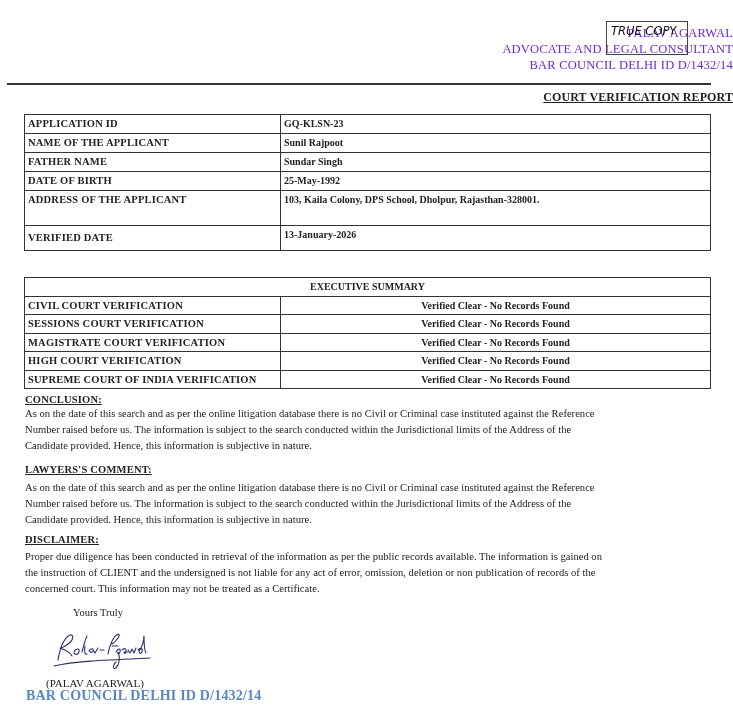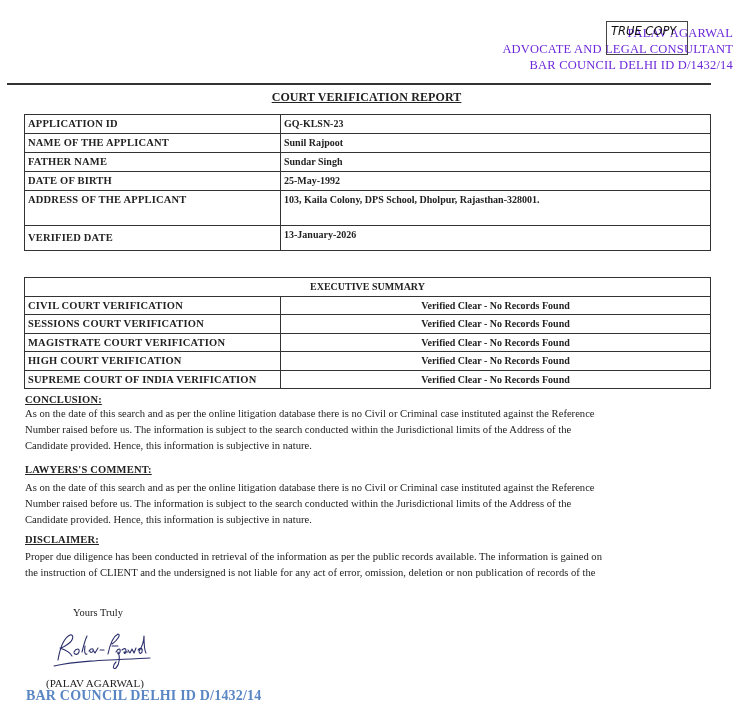--- a/index.html
+++ b/index.html
@@ -4,21 +4,21 @@
   <style>
     html, body { margin: 0; padding: 0; background: #ffffff; }
     body { width: 733px; height: 713px; position: relative; overflow: hidden;
            font-family: "Liberation Serif", "DejaVu Serif", serif; color: #1a1a1a; }
     .abs { position: absolute; }
     .hdr { left: 0; width: 733px; text-align: right; font-size: 12.5px; letter-spacing: 0.2px; color: #6d28d9; }
     .truecopy { left: 606px; top: 21px; width: 82px; height: 34px; border: 1.5px solid #444;
                 font-family: "DejaVu Sans", "Liberation Sans", sans-serif; font-style: italic;
                 font-size: 11.5px; line-height: 18px; padding-left: 4px; box-sizing: border-box; color: #111; }
     .rule { left: 7px; top: 83px; width: 704px; height: 0; border-top: 2px solid #333; }
-    .title { left: 0; width: 733px; top: 90px; text-align: center; font-size: 12px; font-weight: bold;
+    .title { left: 0; width: 733px; top: 90px; text-align: right; font-size: 12px; font-weight: bold;
              text-decoration: underline; color: #222; letter-spacing: 0.1px; }
     table { border-collapse: collapse; position: absolute; left: 24px; width: 687px; font-size: 10px; }
     td { border: 1.5px solid #333; padding: 0 0 0 3px; vertical-align: top; font-weight: bold; color: #222; }
     td.lab { width: 252px; font-size: 10.5px; letter-spacing: 0.2px; }
     .t1 td { height: 18px; line-height: 18px; }
     .t1 tr.addr td { height: 34px; }
     .t1 tr.vd td.lab { line-height: 24px; }
     .t2 { top: 277px; padding-left: 10px; }
     .t2 td { height: 17.5px; line-height: 17.5px; }
     .t2 td.center { text-align: center; padding: 0; }
@@ -111,20 +111,21 @@
 <div class="abs sec-p" style="top:480px;">
   <div>As on the date of this search and as per the online litigation database there is no Civil or Criminal case instituted against the Reference</div>
   <div>Number raised before us. The information is subject to the search conducted within the Jurisdictional limits of the Address of the</div>
   <div>Candidate provided. Hence, this information is subjective in nature.</div>
 </div>
 
 <div class="abs sec-h" style="top:534px;">DISCLAIMER:</div>
 <div class="abs sec-p" style="top:549px;">
   <div>Proper due diligence has been conducted in retrieval of the information as per the public records available. The information is gained on</div>
   <div>the instruction of CLIENT and the undersigned is not liable for any act of error, omission, deletion or non publication of records of the</div>
+  <div>concerned court. This information may not be treated as a Certificate.</div>
 </div>
 
 <div class="abs yours">Yours Truly</div>
 
 <svg class="abs sig" viewBox="0 0 120 50">
   <g fill="none" stroke="#2b2f6b" stroke-width="1.1" stroke-linecap="round" stroke-linejoin="round">
     <path d="M12 34 C14 22 18 12 24 9 C28 8 28 14 22 18 C18 21 15 22 14 22 C20 24 24 26 26 30"></path>
     <path d="M28 26 C30 22 34 22 33 26 C32 29 29 29 28 27"></path>
     <path d="M36 26 C38 18 40 12 41 10 M39 20 C38 26 39 29 41 28"></path>
     <path d="M43 25 C45 22 48 22 47 25 C46 27 44 27 44 25 M47 24 L49 27 L52 22"></path>

